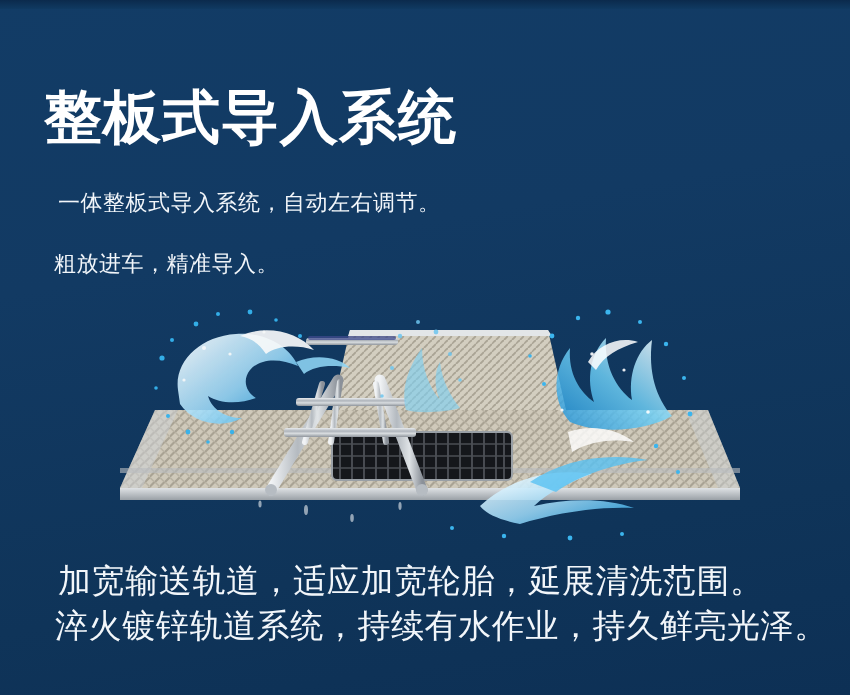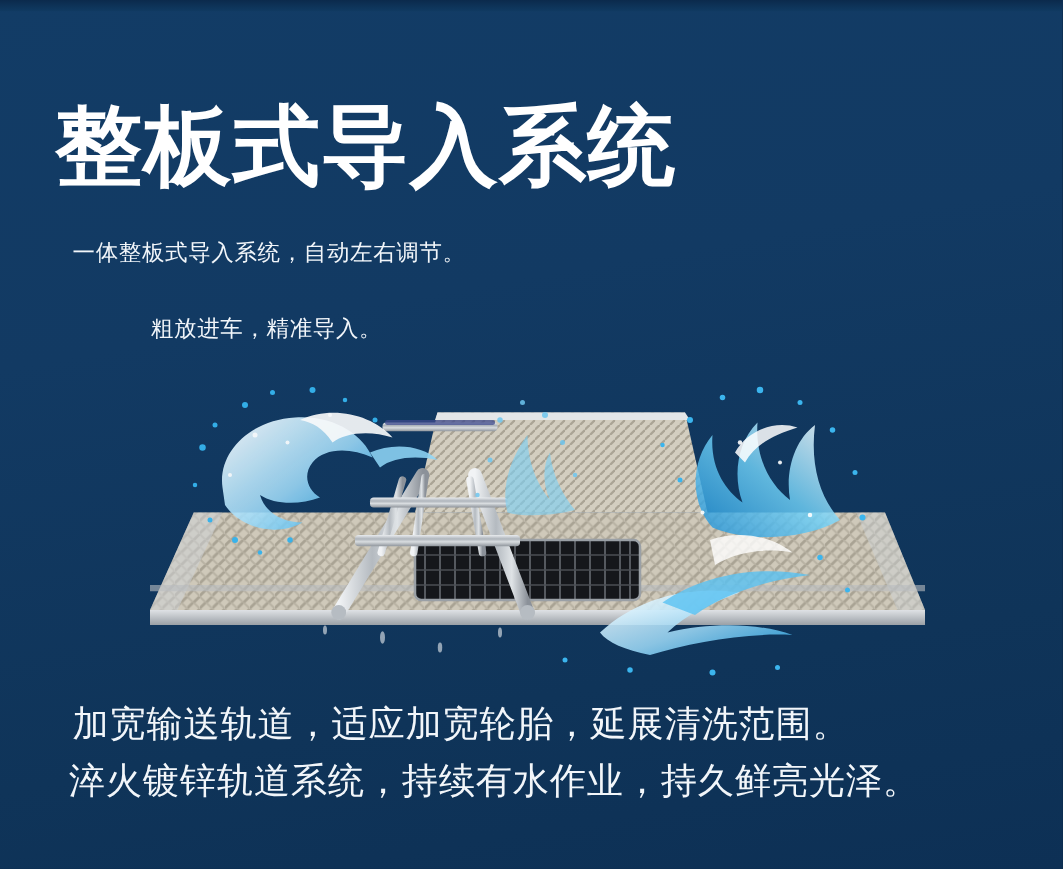--- a/index.html
+++ b/index.html
@@ -24,48 +24,47 @@
     width: 850px;
     height: 9px;
     background: linear-gradient(180deg, #0b2a4c 0%, #103a62 100%);
   }
 
   
   .title {
     position: absolute;
     left: 44px;
     top: 84px;
-    font-size: 70px;
+    font-size: 58px;
     line-height: 66px;
     font-weight: 700;
     color: #ffffff;
     letter-spacing: 1px;
     white-space: nowrap;
   }
   .subtitle {
     position: absolute;
     left: 52px;
     top: 180px;
     color: #f2f6fa;
-    font-size: 18px;
+    font-size: 22px;
     line-height: 45px;
     letter-spacing: 0.5px;
     white-space: nowrap;
-    text-align: center;
   }
   .sub-line-1 { padding-left: 6px; }
   .sub-line-2 { padding-left: 2px; margin-top: 16px; }
 
   
   .footer-copy {
     position: absolute;
     left: 55px;
     top: 558px;
     color: #f2f6fa;
-    font-size: 29px;
+    font-size: 33px;
     line-height: 45px;
     letter-spacing: 0.6px;
     white-space: nowrap;
   }
   .foot-line-1 { padding-left: 3px; }
 
   
   .product {
     position: absolute;
     left: 100px;

